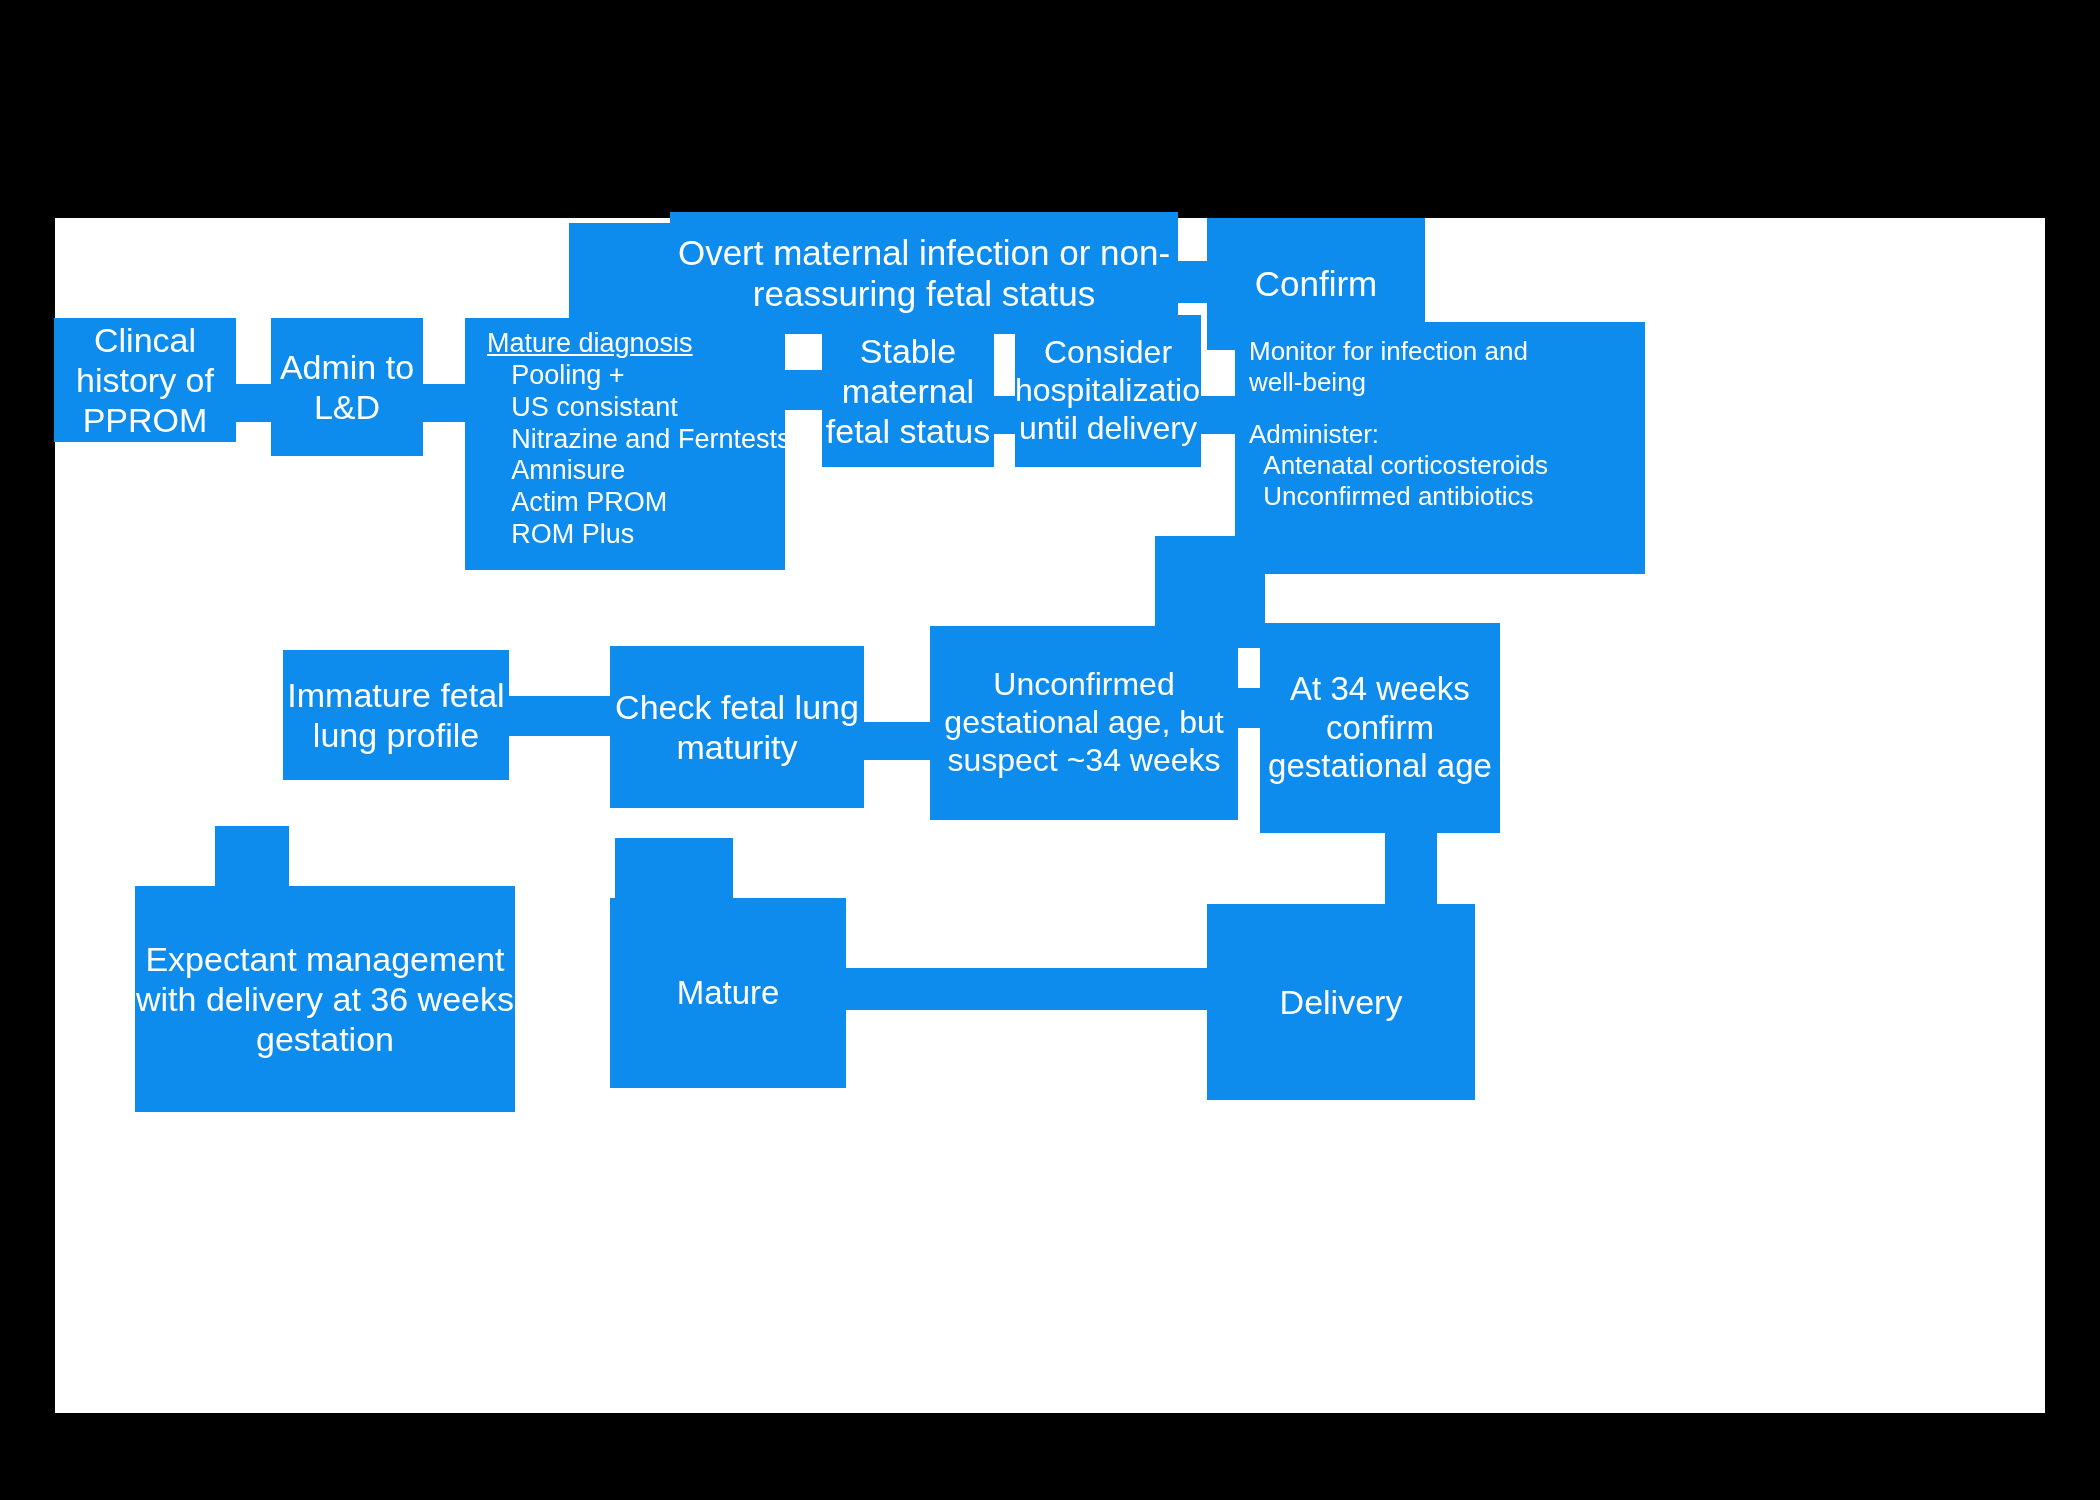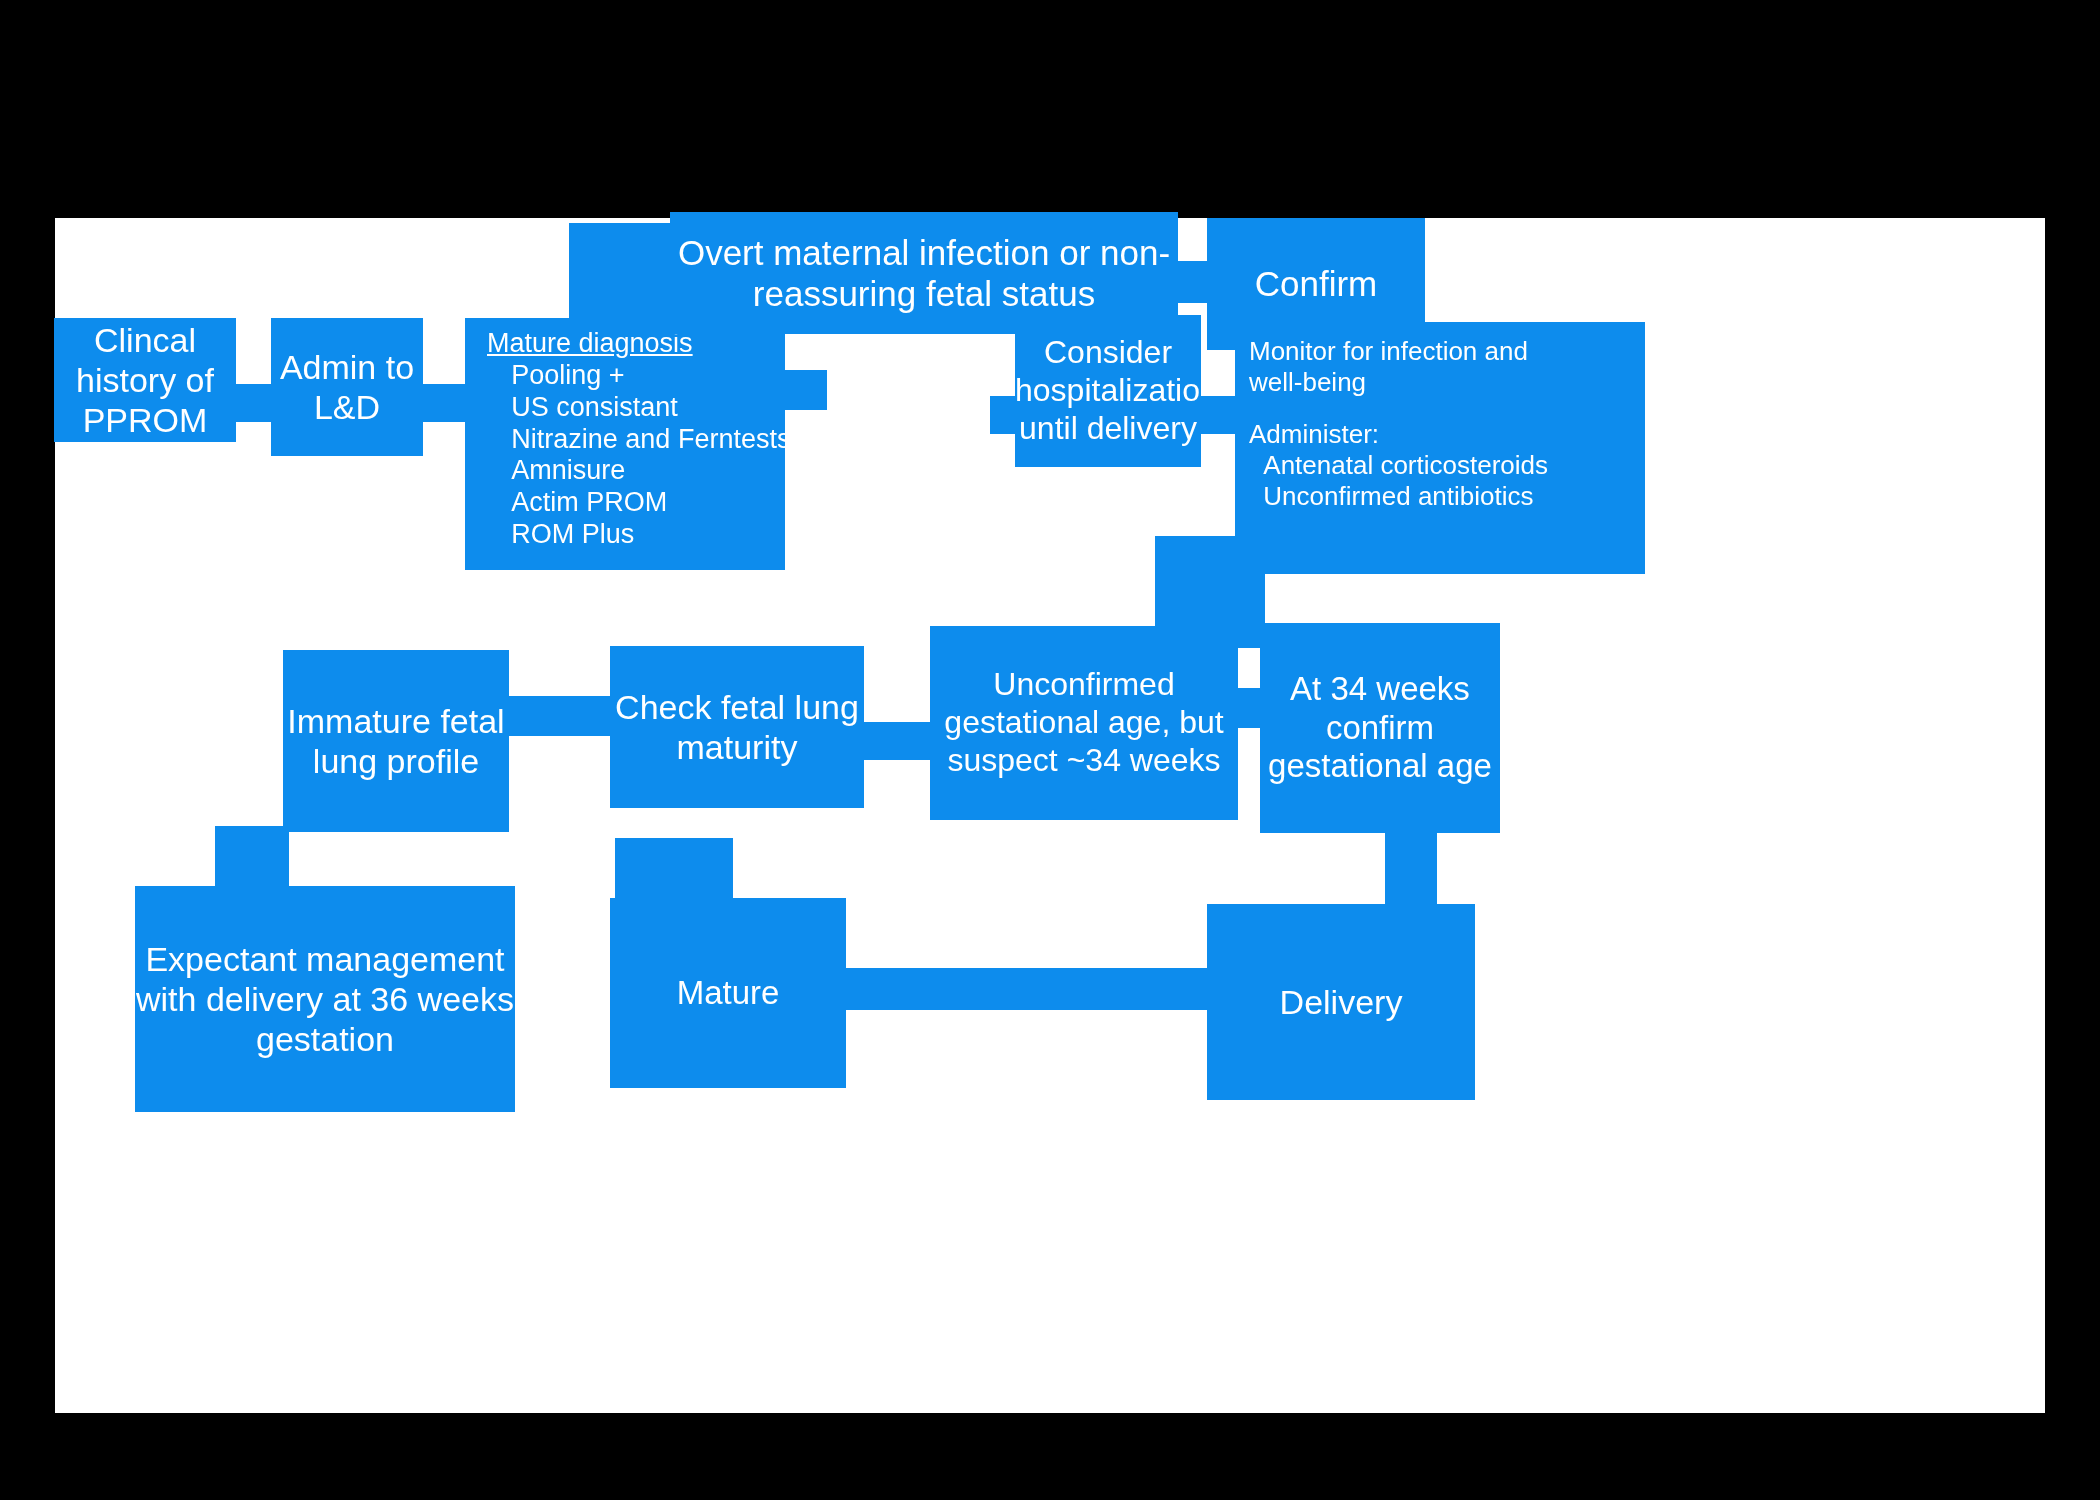--- a/index.html
+++ b/index.html
@@ -118,20 +118,23 @@
     </div>
 
     <div class="node" style="left:615px; top:-6px; width:508px; height:122px; font-size:35px;">
       <span class="inner">Overt maternal infection or non-reassuring fetal status</span>
     </div>
 
     <div class="node" style="left:1152px; top:0px; width:218px; height:132px; font-size:35px;">
       <span class="inner">Confirm</span>
     </div>
 
+    <div class="node" style="left:767px; top:97px; width:172px; height:152px; font-size:34px;">
+      <span class="inner">Stable maternal fetal status</span>
+    </div>
 
     <div class="node" style="left:960px; top:97px; width:186px; height:152px; font-size:32px;">
       <span class="inner">Consider hospitalization until delivery</span>
     </div>
 
     <div class="node left-align" style="left:1180px; top:104px; width:410px; height:252px; font-size:26px; padding:14px 0 0 14px;">
       <span class="inner">
         <span class="plain-line">Monitor for infection and</span>
         <span class="plain-line">well-being</span>
         <span class="spacer-line"></span>
@@ -146,21 +149,21 @@
     </div>
 
     <div class="node" style="left:875px; top:408px; width:308px; height:194px; font-size:32px;justify-content:center;">
       <span class="inner">Unconfirmed gestational age, but suspect ~34 weeks</span>
     </div>
 
     <div class="node" style="left:555px; top:428px; width:254px; height:162px; font-size:34px;">
       <span class="inner">Check fetal lung maturity</span>
     </div>
 
-    <div class="node" style="left:228px; top:432px; width:226px; height:182px; font-size:34px;">
+    <div class="node" style="left:228px; top:432px; width:226px; height:130px; font-size:34px;">
       <span class="inner">Immature fetal lung profile</span>
     </div>
 
     <div class="node" style="left:80px; top:668px; width:380px; height:226px; font-size:34px;">
       <span class="inner">Expectant management with delivery at 36 weeks gestation</span>
     </div>
 
     <div class="node" style="left:555px; top:680px; width:236px; height:190px; font-size:33px;">
       <span class="inner">Mature</span>
     </div>

